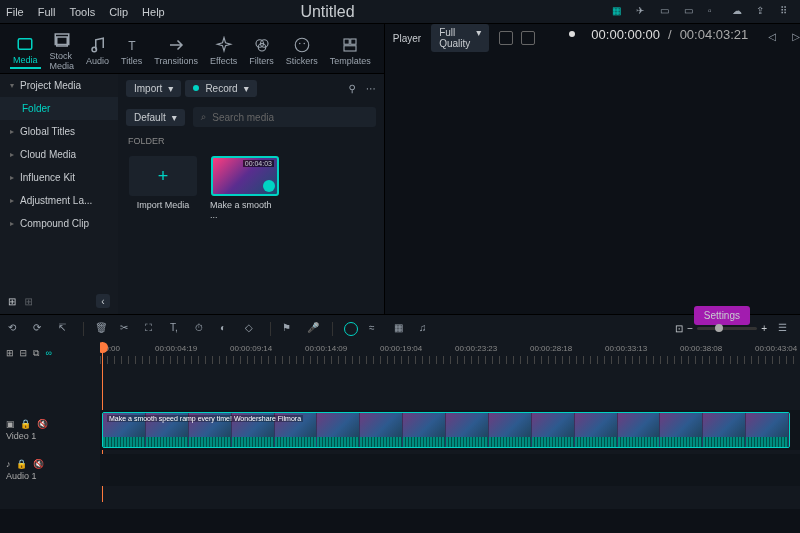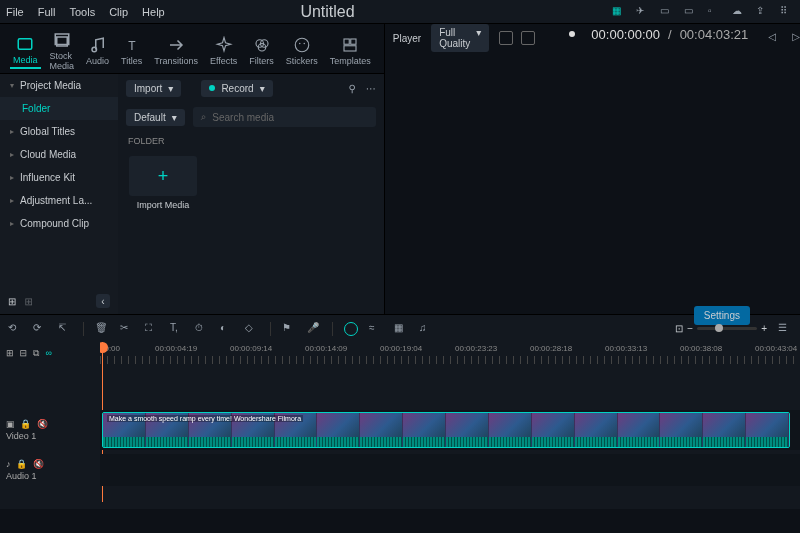--- a/index.html
+++ b/index.html
@@ -28,21 +28,21 @@
 
 .sidebar { width:118px; background:#151a21; display:flex; flex-direction:column; }
 .side-item { padding:6px 10px; font-size:10px; color:#c8ccd0; cursor:pointer; display:flex; align-items:center; gap:6px; }
 .side-item.sub { padding-left:22px; color:#00d3c3; background:#1b222b; }
 .side-item .chev { font-size:8px; color:#666;}
 .side-bottom { margin-top:auto; padding:6px 8px; display:flex; gap:8px; align-items:center;}
 .side-bottom .collapse { margin-left:auto; background:#222a35; border-radius:3px; width:14px; height:14px; display:flex; align-items:center; justify-content:center;}
 
 
 .media-area { flex:1; background:#13181f; display:flex; flex-direction:column; }
-.media-top { height:28px; display:flex; align-items:center; gap:20px; padding:0 8px; }
+.media-top { height:28px; display:flex; align-items:center; gap:4px; padding:0 8px; }
 .dd { background:#222a35; border-radius:3px; padding:3px 8px; font-size:10px; display:flex; align-items:center; gap:6px; cursor:pointer; }
 .rec-dot{ width:6px;height:6px;border-radius:50%;background:#00d3c3; }
 .media-top .tools { margin-left:auto; display:flex; gap:10px; color:#9aa3ad;}
 .media-search { height:30px; display:flex; align-items:center; gap:8px; padding:0 8px; }
 .srch { flex:1; background:#1b222b; border-radius:3px; padding:4px 8px; font-size:10px; color:#666; display:flex; align-items:center; gap:6px;}
 .folder-label { font-size:9px; color:#888; padding:4px 10px;}
 .media-items { display:flex; gap:12px; padding:6px 10px; }
 .mi { width:70px; display:flex; flex-direction:column; align-items:center; gap:4px; font-size:9px; cursor:pointer;}
 .mi .thumb { width:68px; height:40px; background:#1b222b; border-radius:3px; display:flex; align-items:center; justify-content:center; position:relative;}
 .mi.import .thumb { color:#00d3c3; font-size:18px; }
@@ -59,21 +59,21 @@
 .preview .person { position:absolute; left:48%; top:18%; width:90px; height:150px; background:radial-gradient(ellipse at 50% 22%,#f5c9a6 0% 18%,transparent 19%), #1a1a1a; border-radius:40px 40px 8px 8px;}
 .preview .neon { position:absolute; right:14%; top:12%; width:48px; height:48px; border:4px solid #37e8ff; transform:rotate(45deg);}
 .time-row { height:20px; display:flex; align-items:center; padding:0 10px; gap:8px; font-size:13px; color:#aaa;}
 .time-row .dot{ width:6px;height:6px;border-radius:50%;background:#ddd;}
 .time-row .bar{ flex:1; height:3px; background:#333; border-radius:2px;}
 .time-row .t{ color:#ddd;}
 .ctrl-row { height:28px; display:flex; align-items:center; padding:0 10px; gap:10px;}
 .ctrl-row .ci { width:14px; height:14px; color:#9aa3ad; cursor:pointer;}
 .ctrl-row .spacer{ flex:1;}
 .ctrl-row .hl { border:2px solid #ff3b30; padding:2px; border-radius:2px;}
-.tooltip { position:absolute; right:50px; top:306px; background:#0369a1; padding:4px 10px; font-size:10px; border-radius:3px;}
+.tooltip { position:absolute; right:50px; top:306px; background:#a21caf; padding:4px 10px; font-size:10px; border-radius:3px;}
 
 
 .tl-tools { height:28px; background:#13181f; border-top:1px solid #000; display:flex; align-items:center; padding:0 8px; gap:11px;}
 .tl-tools .ti { width:14px; height:14px; color:#9aa3ad; cursor:pointer;}
 .tl-tools .green { color:#00d3c3; border:1px solid #00d3c3; border-radius:50%; width:14px; height:14px;}
 .tl-tools .sep { width:1px; height:14px; background:#333;}
 .tl-tools .zoom { display:flex; align-items:center; gap:4px; margin-left:auto;}
 .tl-tools .zoom .track{ width:60px; height:3px; background:#333; border-radius:2px; position:relative;}
 .tl-tools .zoom .thumb{ position:absolute; left:30%; top:-3px; width:8px;height:8px;background:#aaa;border-radius:50%;}
 
@@ -250,20 +250,27 @@
             <div class="srch">
                 <span>⌕</span>
                 <span>Search media</span>
               </div>
           </div>
           <div class="folder-label">FOLDER</div>
           <div class="media-items">
             <div class="mi import">
               <div class="thumb">+</div>
               <span>Import Media</span>
+            </div>
+            <div class="mi clip">
+              <div class="thumb">
+                <span class="dur">00:04:03</span>
+                <span class="ok"></span>
+              </div>
+              <span>Make a smooth ...</span>
             </div>
           </div>
         </div>
       </div>
     </div>
   </div>
 
   <div class="right-panel">
     <div class="player-top">
       <span>Player</span>

